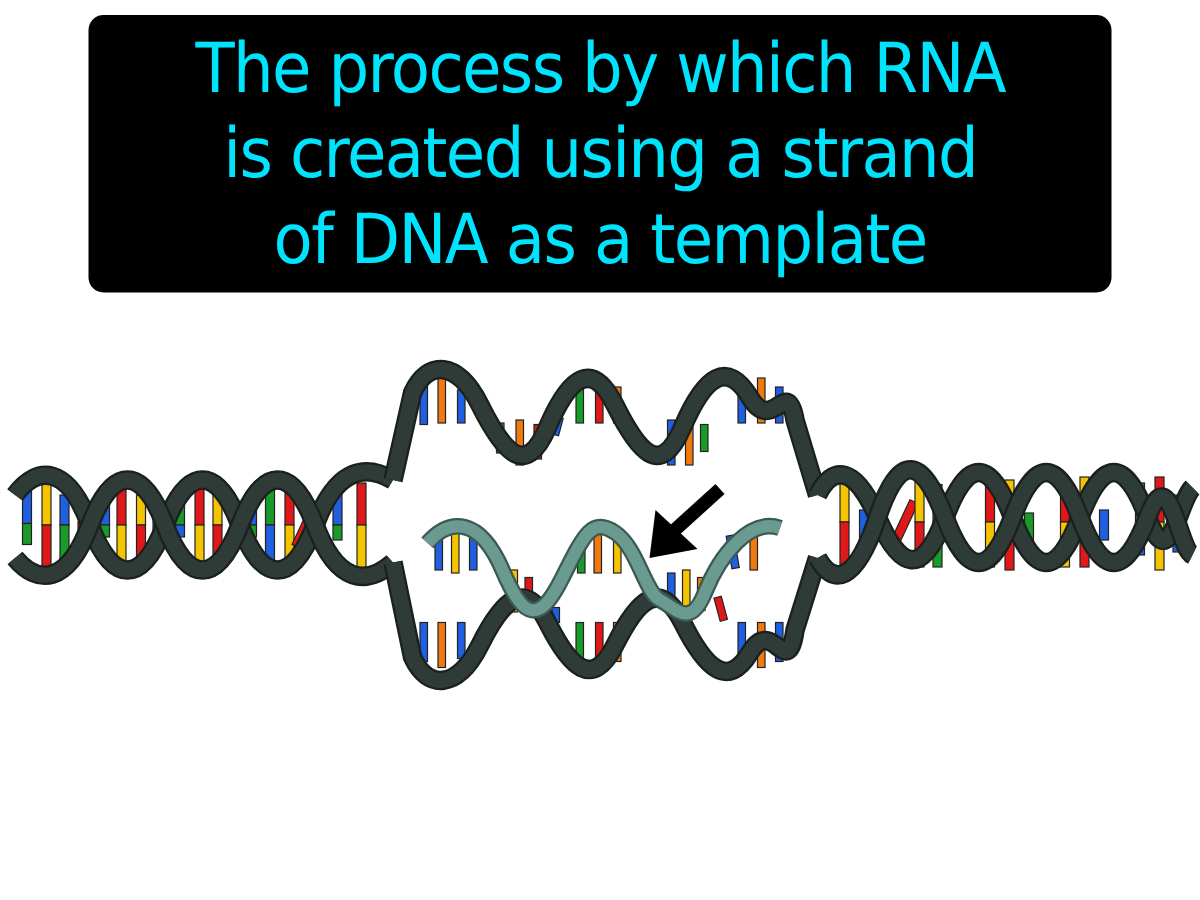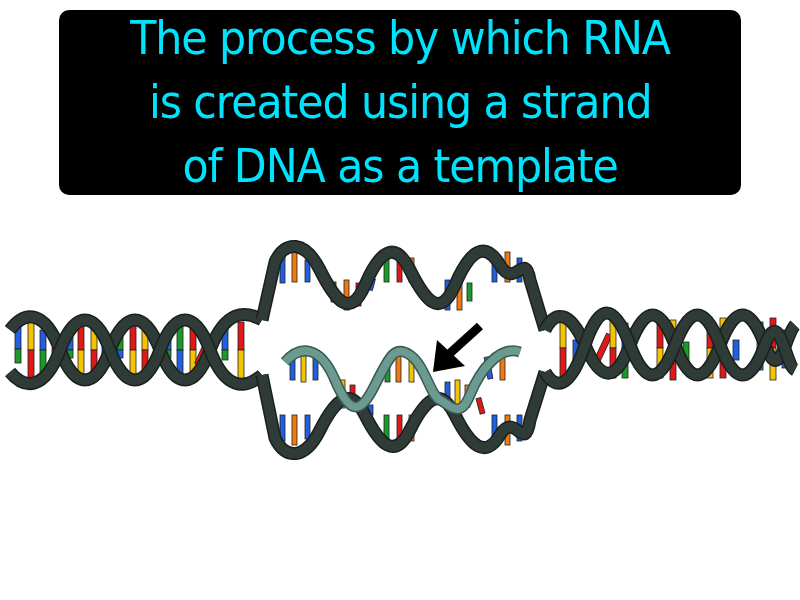--- a/index.html
+++ b/index.html
@@ -1,20 +1,20 @@
 <!DOCTYPE html>
 <html><head>
 <meta charset="utf-8">
 <style>
   html, body { margin:0; padding:0; background:#ffffff; }
   body { width:800px; height:600px; position:relative; overflow:hidden; font-family:"DejaVu Sans", "Liberation Sans", sans-serif; }
   .caption-box {
     position:absolute; left:59px; top:10px; width:682px; height:185px;
     background:#000000; border-radius:10px;
-    display:flex; flex-direction:column; align-items:center; justify-content:space-between;
+    display:flex; flex-direction:column; align-items:center; justify-content:center;
   }
   .caption-line {
     color:#00e3fc; font-size:46px; line-height:57px; letter-spacing:-1.2px;
     white-space:nowrap; font-family:"DejaVu Sans", sans-serif;
     transform:scaleX(0.93);
   }
   .diagram { position:absolute; left:0; top:200px; width:800px; height:280px; }
 </style>
 </head>
 <body>

